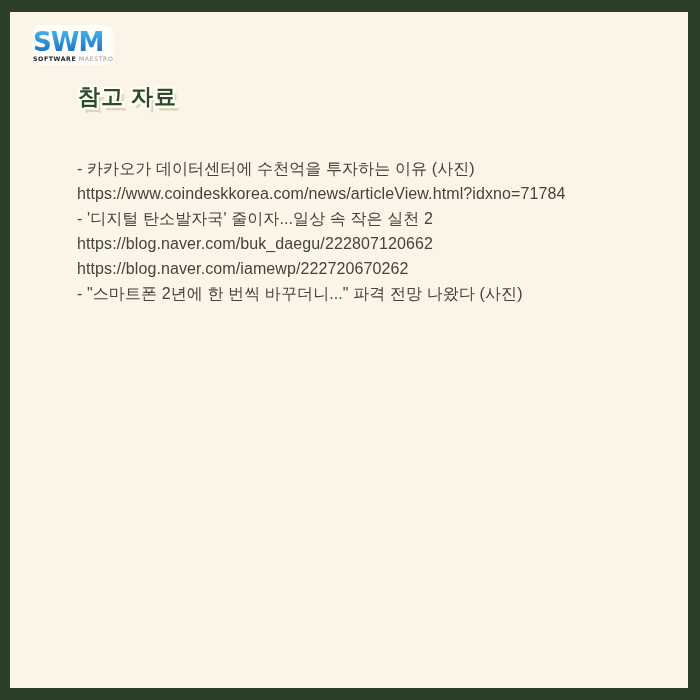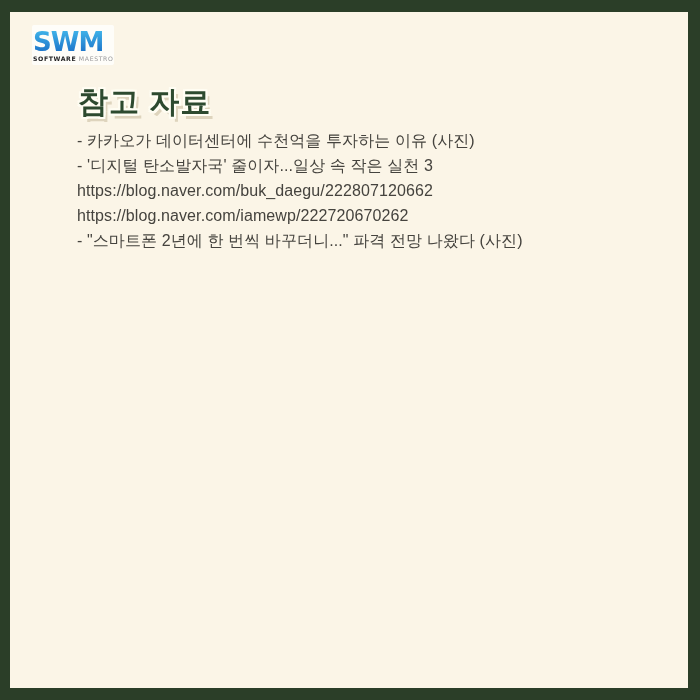--- a/index.html
+++ b/index.html
@@ -14,39 +14,39 @@
     position: absolute;
     left: 10px; top: 12px;
     width: 678px; height: 676px;
     background: #fbf5e7;
   }
   .logo {
     position: absolute;
     left: 22px; top: 13px;
     width: 82px; height: 40px;
     background: #fefdf9;
-    border-radius: 2px;
+    border-radius: 10px;
   }
   .page-title {
     position: absolute;
     left: 68px; top: 70px;
-    font-size: 30px;
+    font-size: 22px;
     font-weight: 800;
     letter-spacing: 1px;
     color: #2d4a2f;
     text-shadow:
       -2px -2px 0 #fffdf3, 2px -2px 0 #fffdf3,
       -2px  2px 0 #fffdf3, 2px  2px 0 #fffdf3,
       -2px  0   0 #fffdf3, 2px  0   0 #fffdf3,
        0   -2px 0 #fffdf3, 0    2px 0 #fffdf3,
        4px  5px 0 #ded4bd;
   }
   .refs {
     position: absolute;
-    left: 67px; top: 116px;
+    left: 67px; top: 144px;
     width: 580px;
     color: #45433e;
     font-size: 16px;
   }
   .ref-line {
     height: 25px;
     line-height: 25px;
     white-space: nowrap;
     letter-spacing: 0.1px;
   }
@@ -71,24 +71,25 @@
       </text>
     </svg>
   </div>
 
   <div class="page-title">참고 자료</div>
 
   <div class="refs">
 
     <div>
       <div class="ref-line">- 카카오가 데이터센터에 수천억을 투자하는 이유 (사진)</div>
+      <div class="ref-line">https://www.coindeskkorea.com/news/articleView.html?idxno=71784</div>
     </div>
 
     <div>
-      <div class="ref-line">- '디지털 탄소발자국' 줄이자...일상 속 작은 실천 3</div>
+      <div class="ref-line">- '디지털 탄소발자국' 줄이자...일상 속 작은 실천 2</div>
     </div>
 
 
     <div>
     </div>
 
     <div>
       <div class="ref-line">https://blog.naver.com/buk_daegu/222807120662</div>
     </div>
 

